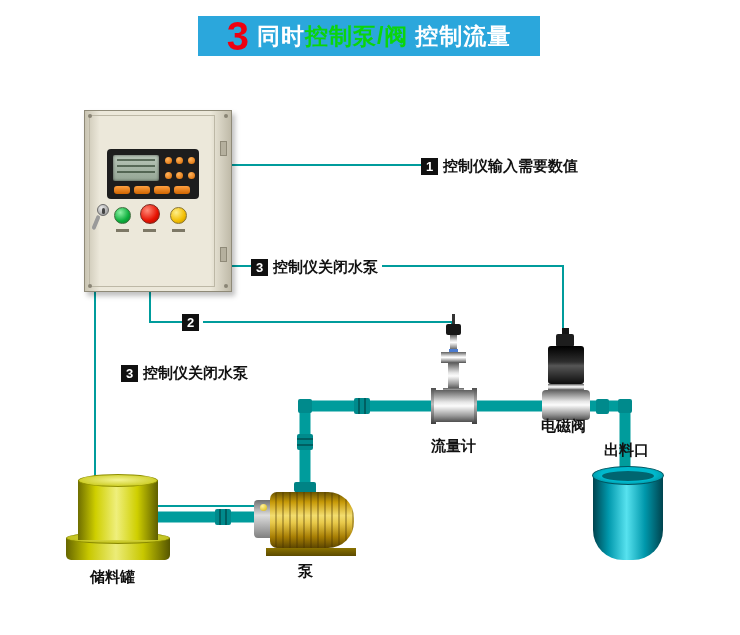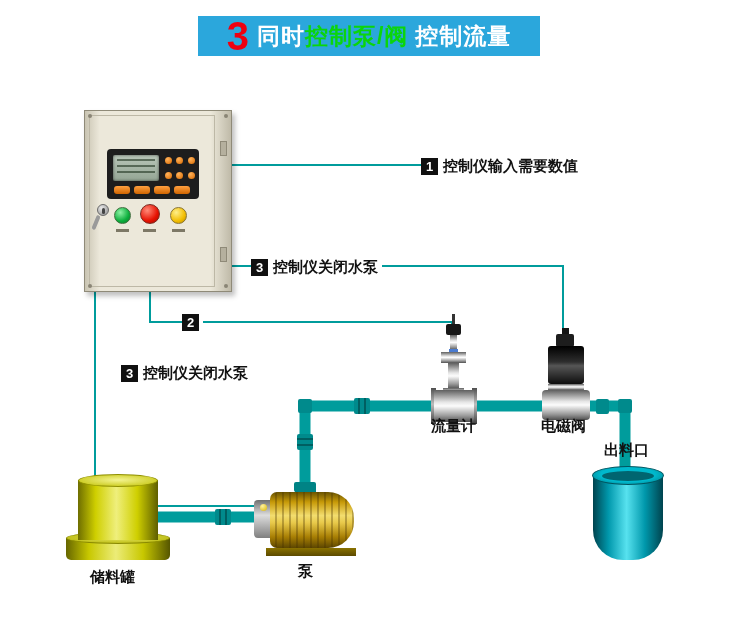--- a/index.html
+++ b/index.html
@@ -238,19 +238,19 @@
     <span class="anno-text">控制仪关闭水泵</span>
   </div>
   <div class="abs anno" style="left:182px;top:313px">
     <span class="anno-num">2</span>
   </div>
   <div class="abs anno" style="left:121px;top:363px">
     <span class="anno-num">3</span>
     <span class="anno-text">控制仪关闭水泵</span>
   </div>
 
-  <div class="abs clabel" style="left:431px;top:417px">流量计</div>
+  <div class="abs clabel" style="left:431px;top:437px">流量计</div>
   <div class="abs clabel" style="left:541px;top:417px">电磁阀</div>
   <div class="abs clabel" style="left:604px;top:441px">出料口</div>
   <div class="abs clabel" style="left:90px;top:568px">储料罐</div>
   <div class="abs clabel" style="left:298px;top:562px">泵</div>
 
 </div>
 
 </body></html>

